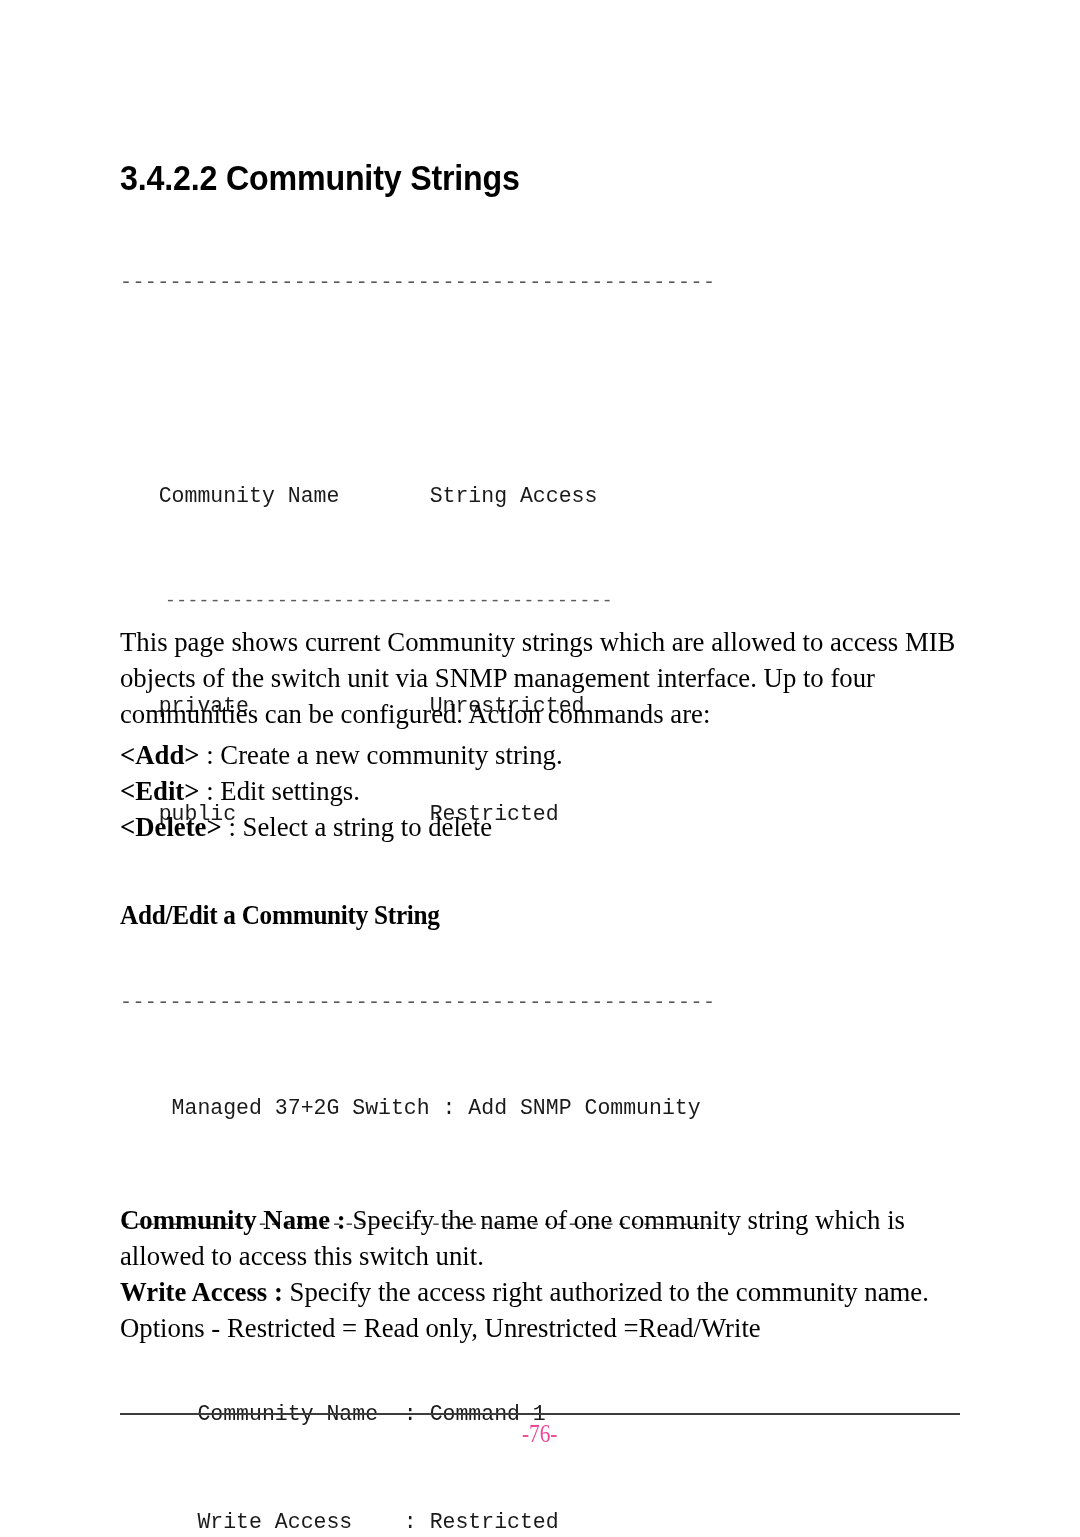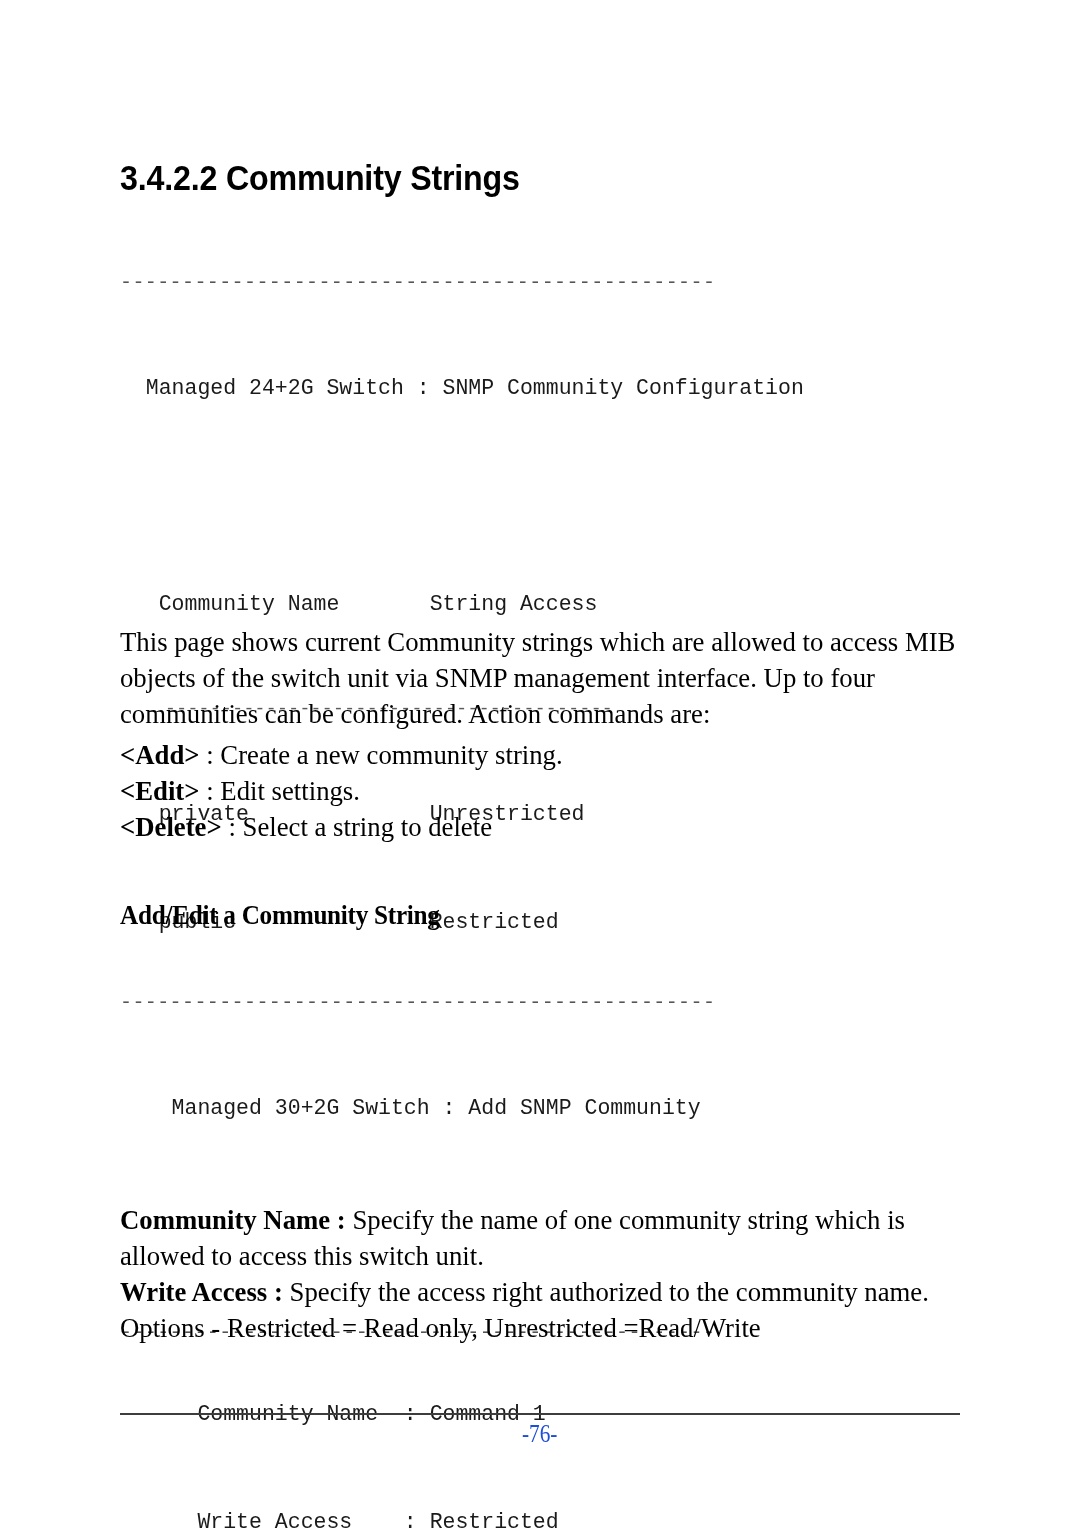--- a/index.html
+++ b/index.html
@@ -133,37 +133,36 @@
     background: #3d3d3d;
   }
   .footer-page {
     position: absolute;
     left: 0;
     top: 1419px;
     width: 1080px;
     text-align: center;
     font-family: "Liberation Serif", "DejaVu Serif", serif;
     font-size: 26px;
-    color: #1d4ed8;
+    color: #ec4899;
   }
   .footer-page span {
     display: inline-block;
     transform: scaleX(0.82);
   }
 </style>
 </head>
 <body>
 
 <div class="page">
 
   <h1 class="section-heading">3.4.2.2 Community Strings</h1>
 
   <div class="console" id="console-1">
     <div class="line rule">------------------------------------------------</div>
-    <div class="line">  Managed 24+2G Switch : SNMP Community Configuration</div>
     <div class="blank"></div>
     <div class="line">   Community Name       String Access</div>
     <div class="line rule inner">----------------------------------------</div>
     <div class="line">   private              Unrestricted</div>
     <div class="line">   public               Restricted</div>
     <div class="blank"></div>
     <div class="blank"></div>
     <div class="blank small"></div>
     <div class="line rule">------------------------------------------------</div>
   </div>
@@ -173,21 +172,21 @@
   <div class="body-text squeeze" id="action-list">
     <div class="action-line"><b>&lt;Add&gt;</b><span> : </span><span>Create a new community string.</span></div>
     <div class="action-line"><b>&lt;Edit&gt;</b><span> : </span><span>Edit settings.</span></div>
     <div class="action-line"><b>&lt;Delete&gt;</b><span> : </span><span>Select a string to delete</span></div>
   </div>
 
   <h2 class="sub-heading">Add/Edit a Community String</h2>
 
   <div class="console" id="console-2">
     <div class="line rule">------------------------------------------------</div>
-    <div class="line">    Managed 30+2G Switch : Add SNMP Community</div>
+    <div class="line">    Managed 37+2G Switch : Add SNMP Community</div>
     <div class="blank"></div>
     <div class="blank small"></div>
     <div class="line">      Community Name  : Command-1</div>
     <div class="line">      Write Access    : Restricted</div>
     
     
     
   </div>
 
   <div class="body-text squeeze" id="para-fields">

